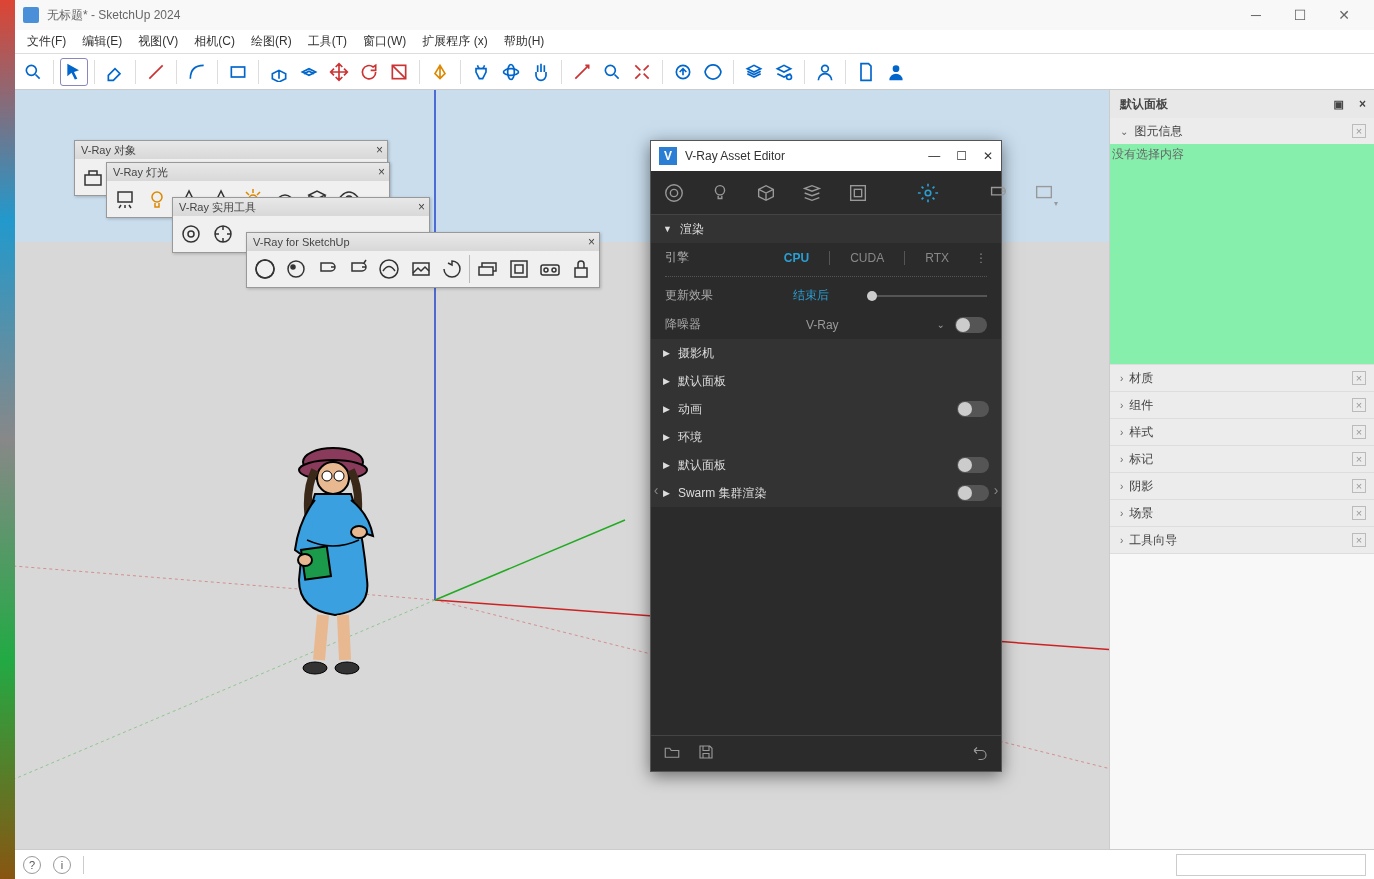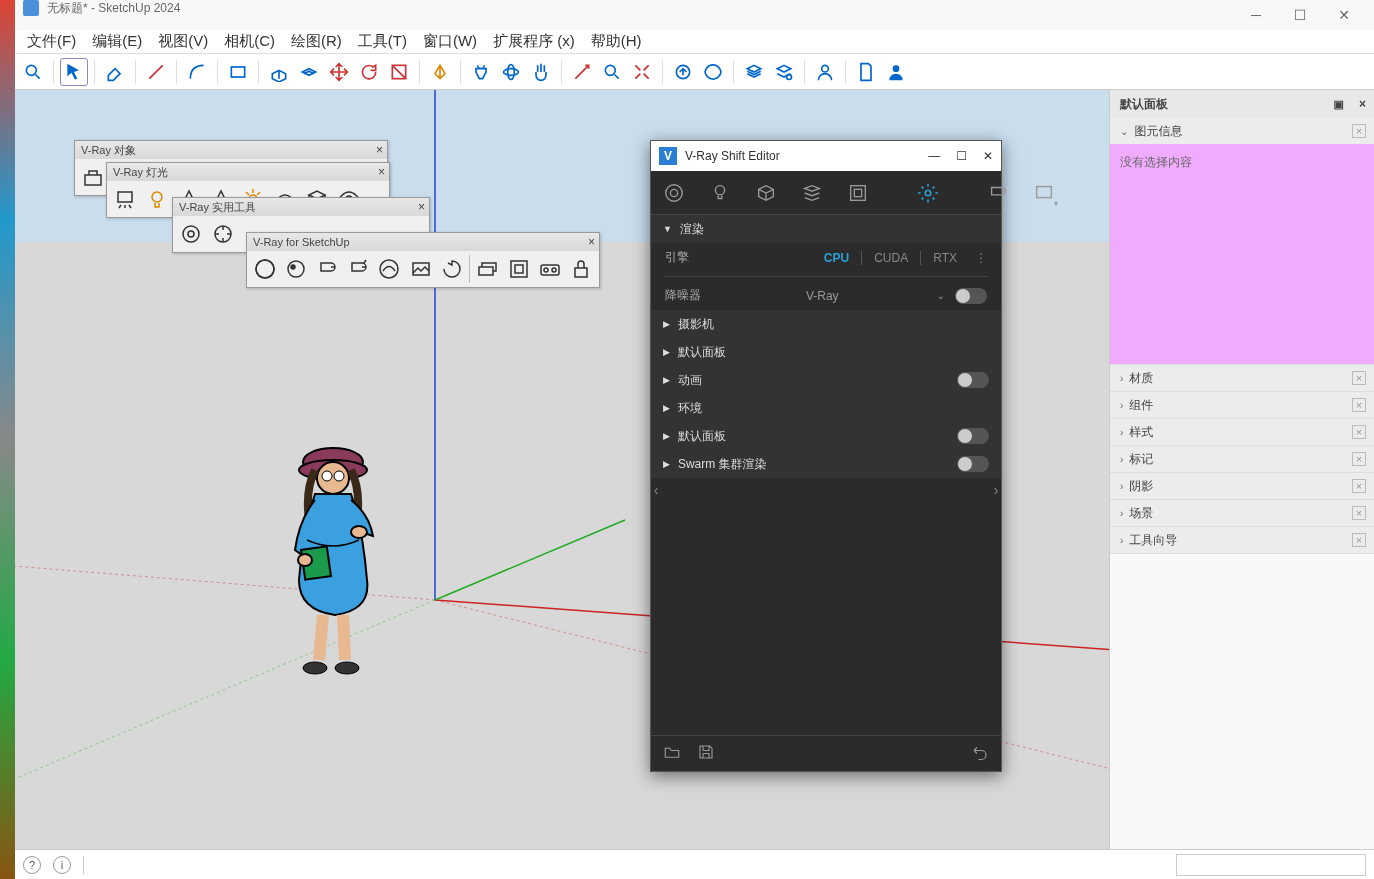--- a/index.html
+++ b/index.html
@@ -1,25 +1,25 @@
 <!DOCTYPE html>
 <html><head>
 <meta charset="utf-8">
 <style>
 * { margin: 0; padding: 0; box-sizing: border-box; font-family: "Microsoft YaHei", "Segoe UI", sans-serif; }
 body { width: 1374px; height: 879px; overflow: hidden; background: #f0f0f0; position: relative; }
 
 
-.titlebar { height: 30px; background: #f8f8f8; display: flex; padding: 0 8px; color: #666; font-size: 12px; }
+.titlebar { height: 30px; background: #f8f8f8; display: flex; align-items: center; padding: 0 8px; color: #666; font-size: 12px; }
 .titlebar .logo { width: 16px; height: 16px; background: #4a90d9; border-radius: 2px; margin-right: 8px; }
 .titlebar .winbtns { margin-left: auto; display: flex; gap: 0; }
 .titlebar .winbtn { width: 44px; height: 30px; display: flex; align-items: center; justify-content: center; color: #666; font-size: 14px; cursor: pointer; }
 
 
-.menubar { height: 24px; background: #fff; display: flex; align-items: center; padding: 0 4px; font-size: 15px; color: #333; border-bottom: 1px solid #ddd; }
+.menubar { height: 24px; background: #fff; display: flex; align-items: center; padding: 0 4px; font-size: 12px; color: #333; border-bottom: 1px solid #ddd; }
 .menubar span { padding: 2px 8px; cursor: pointer; }
 
 
 .toolbar { height: 36px; background: #fff; display: flex; align-items: center; padding: 0 4px; border-bottom: 1px solid #ccc; gap: 2px; }
 .toolbar .tbtn { width: 28px; height: 28px; display: flex; align-items: center; justify-content: center; color: #0066cc; cursor: pointer; border-radius: 3px; }
 .toolbar .sep { width: 1px; height: 24px; background: #ddd; margin: 0 4px; }
 .tbtn svg { width: 20px; height: 20px; }
 
 
 .main { position: absolute; top: 90px; left: 15px; right: 265px; bottom: 30px; background: linear-gradient(#c9dded 0%, #c9dded 20%, #d8d8d8 20%, #d8d8d8 100%); overflow: hidden; }
@@ -34,21 +34,21 @@
 
 
 .rightpanel { position: absolute; top: 90px; right: 0; bottom: 30px; width: 265px; background: #f5f5f5; border-left: 1px solid #ccc; display: flex; flex-direction: column; font-size: 12px; }
 .rightpanel .hdr { height: 28px; background: #e8e8e8; display: flex; align-items: center; padding: 10px 10px; font-weight: bold; color: #444; position: relative; }
 .rightpanel .hdr .pin { position: absolute; right: 30px; font-size: 11px; }
 .rightpanel .hdr .cls { position: absolute; right: 8px; }
 .rightpanel .section { border-bottom: 1px solid #ddd; }
 .rightpanel .sechdr { height: 26px; display: flex; align-items: center; padding: 0 10px; background: #ececec; color: #444; cursor: pointer; position: relative; }
 .rightpanel .sechdr .chev { margin-right: 6px; font-size: 10px; color: #666; }
 .rightpanel .sechdr .cls { position: absolute; right: 8px; font-size: 11px; color: #999; border: 1px solid #bbb; width: 14px; height: 14px; display: flex; align-items: center; justify-content: center; }
-.rightpanel .secbody { padding: 10px; background: #f0abfc; color: #666; min-height: 220px; }
+.rightpanel .secbody { padding: 2px; background: #86efac; color: #666; min-height: 220px; }
 .rightpanel .spacer { flex: 1; background: #f8f8f8; }
 
 
 .floatbar { position: absolute; background: #f0f0f0; border: 1px solid #999; box-shadow: 1px 1px 3px rgba(0,0,0,0.2); }
 .floatbar .fbhdr { height: 18px; background: linear-gradient(#e8e8e8,#d8d8d8); display: flex; align-items: center; padding: 0 6px; font-size: 11px; color: #444; position: relative; }
 .floatbar .fbhdr .cls { position: absolute; right: 4px; font-size: 12px; cursor: pointer; }
 .floatbar .fbrow { display: flex; padding: 2px; gap: 0; }
 .floatbar .fbtn { width: 32px; height: 32px; display: flex; align-items: center; justify-content: center; border: 1px solid transparent; cursor: pointer; color: #333; }
 .floatbar .fbtn svg { width: 24px; height: 24px; }
 
@@ -61,21 +61,21 @@
 .vray .vtabs { height: 44px; display: flex; align-items: center; padding: 0 12px; gap: 24px; border-bottom: 1px solid #444; }
 .vray .vtab { width: 24px; height: 24px; display: flex; align-items: center; justify-content: center; color: #999; cursor: pointer; }
 .vray .vtab.active { color: #2a9fd4; }
 .vray .vtab svg { width: 22px; height: 22px; }
 .vray .vsep { width: 1px; height: 28px; background: #555; }
 .vray .vsechdr { height: 28px; display: flex; align-items: center; padding: 0 12px; background: #333; cursor: pointer; color: #ddd; }
 .vray .vsechdr .tri { margin-right: 8px; font-size: 9px; }
 .vray .vrow { display: flex; align-items: center; padding: 6px 14px; min-height: 28px; }
 .vray .vrow .vlbl { flex: 0 0 90px; color: #aaa; }
 .vray .vrow .vval { color: #2a9fd4; }
-.vray .vengine { display: flex; gap: 12px; margin-left: auto; }
+.vray .vengine { display: flex; gap: 20px; margin-left: auto; }
 .vray .vengine span { color: #888; cursor: pointer; }
 .vray .vengine span.active { color: #2a9fd4; font-weight: bold; }
 .vray .vengine .esep { width: 1px; height: 14px; background: #555; }
 .vray .vdots { color: #666; margin-left: 6px; }
 .vray .toggle { width: 32px; height: 16px; background: #555; border-radius: 8px; position: relative; margin-left: auto; cursor: pointer; }
 .vray .toggle .knob { width: 14px; height: 14px; background: #ccc; border-radius: 50%; position: absolute; top: 1px; left: 1px; }
 .vray .toggle.on { background: #2a9fd4; }
 .vray .toggle.on .knob { left: 17px; background: #fff; }
 .vray .slider { width: 120px; height: 2px; background: #555; position: relative; margin-left: 12px; }
 .vray .slider .sknob { width: 10px; height: 10px; background: #ccc; border-radius: 50%; position: absolute; top: -4px; }
@@ -458,21 +458,21 @@
           <rect x="6" y="11" width="12" height="9"></rect>
           <path d="M9 11V7a3 3 0 016 0v4"></path>
         </svg>
       </div>
   </div>
 </div>
 
 <div class="vray" style="left:650px; top:140px;">
   <div class="vhdr">
     <div class="vlogo">V</div>
-    <span>V-Ray Shift Editor</span>
+    <span>V-Ray Asset Editor</span>
     <div class="winbtns">
       <span class="winbtn">—</span>
       <span class="winbtn">☐</span>
       <span class="winbtn">✕</span>
     </div>
   </div>
   <div class="vtabs">
     <div class="vtab">
         <svg viewBox="0 0 24 24" fill="none" stroke="currentColor" stroke-width="1.5">
           <circle cx="12" cy="12" r="9"></circle>
@@ -539,20 +539,27 @@
         <span class="esep"></span>
         <span>RTX</span>
         <span class="vdots">⋮</span>
       </div>
     </div>
 
 
 
     <div class="dotted"></div>
 
+    <div class="vrow">
+      <span class="vlbl">更新效果</span>
+      <span class="vval" style="margin-left:38px;">结束后</span>
+      <div class="slider" style="margin-left:auto;">
+          <div class="sknob" style="left:0;"></div>
+        </div>
+    </div>
 
     <div class="vrow">
       <span class="vlbl">降噪器</span>
       <div class="ddown">
         <span>V-Ray</span>
         <span class="chev" style="margin-left:90px;">⌄</span>
       </div>
       <div class="toggle" style="margin-left:10px;">
           <div class="knob"></div>
         </div>

